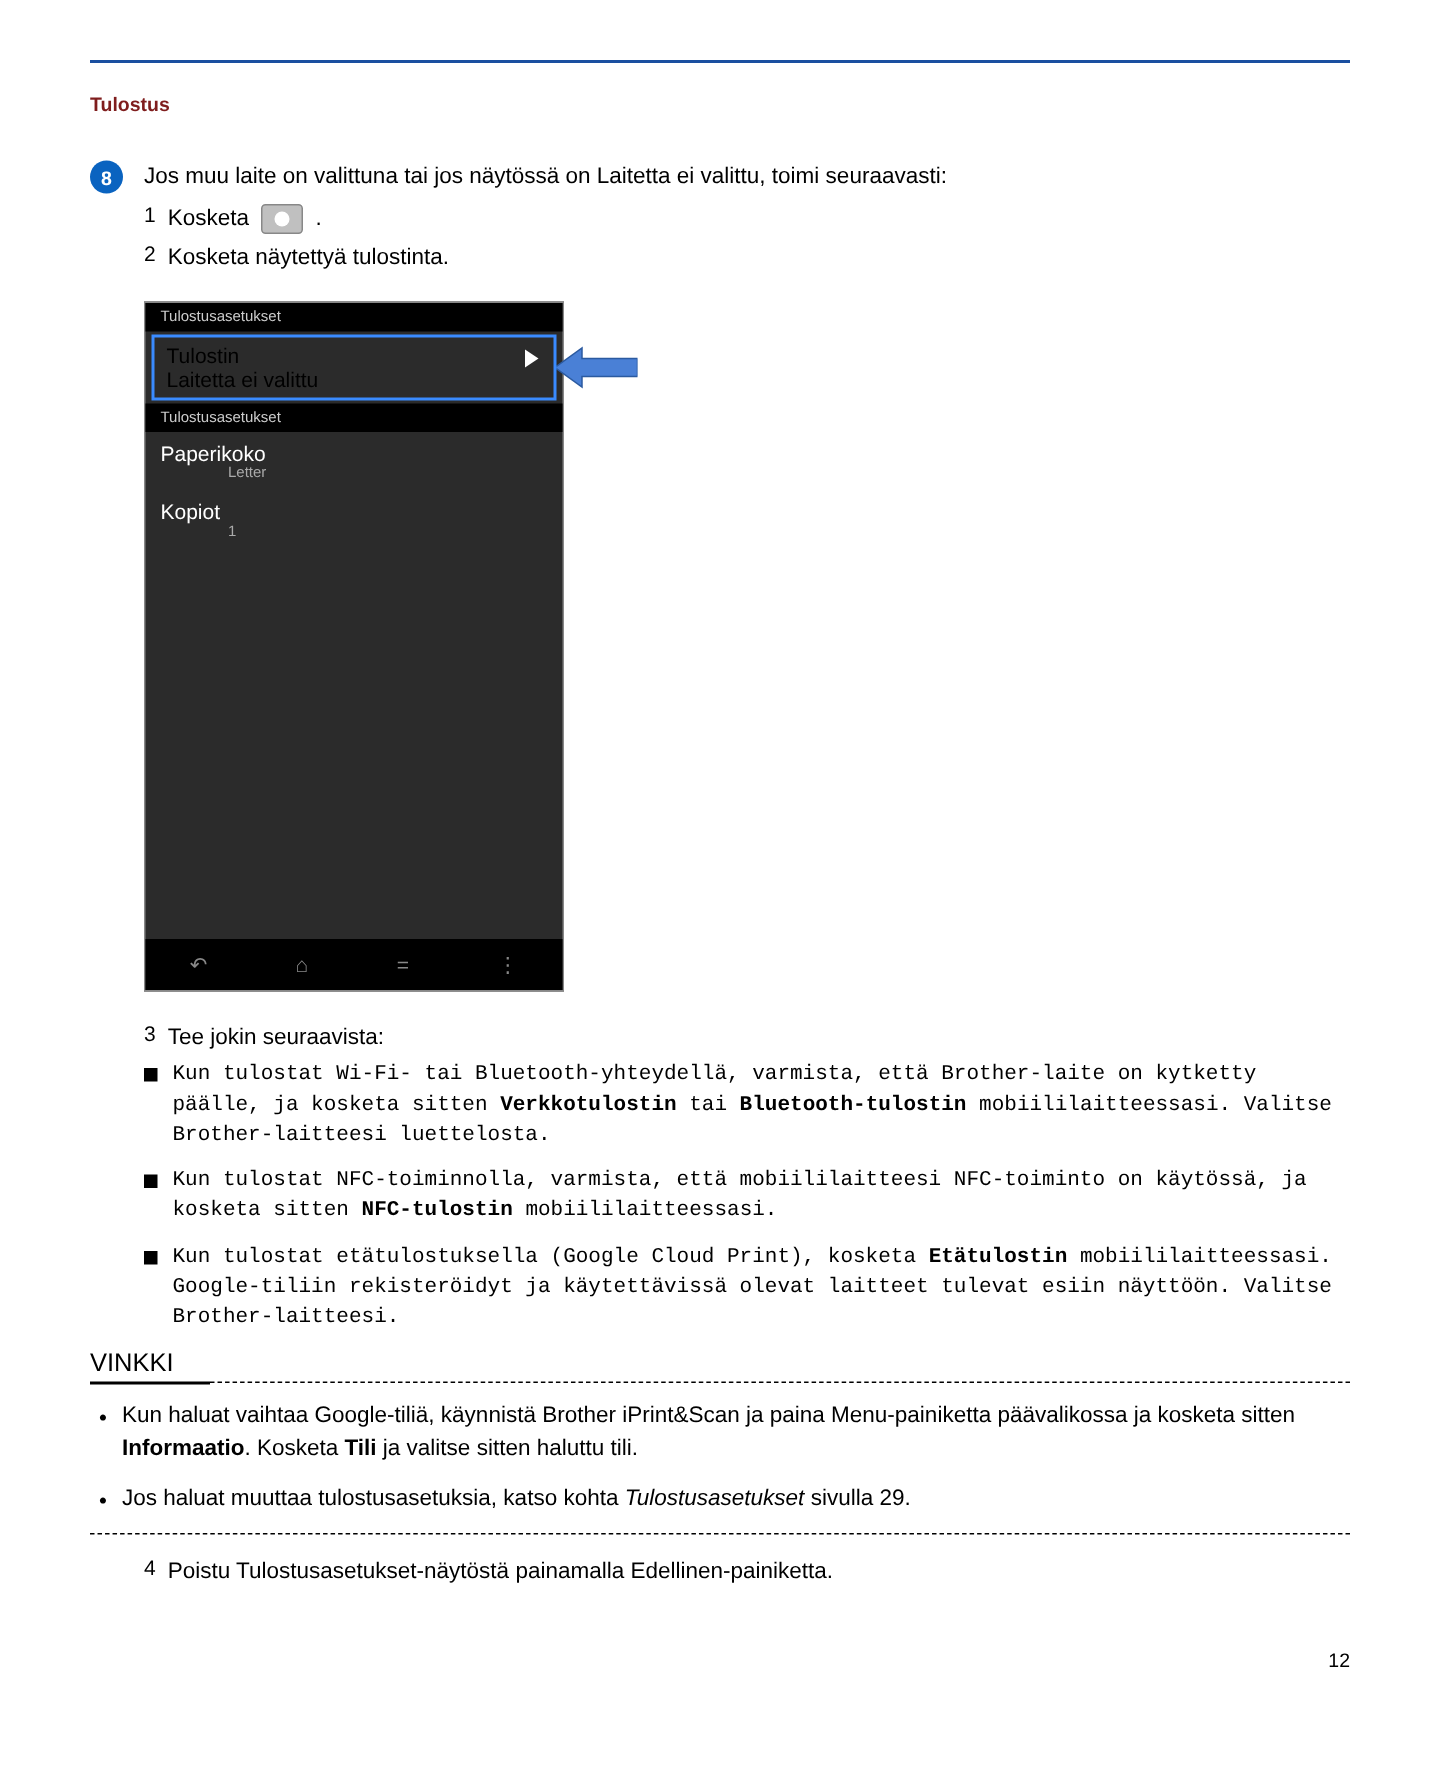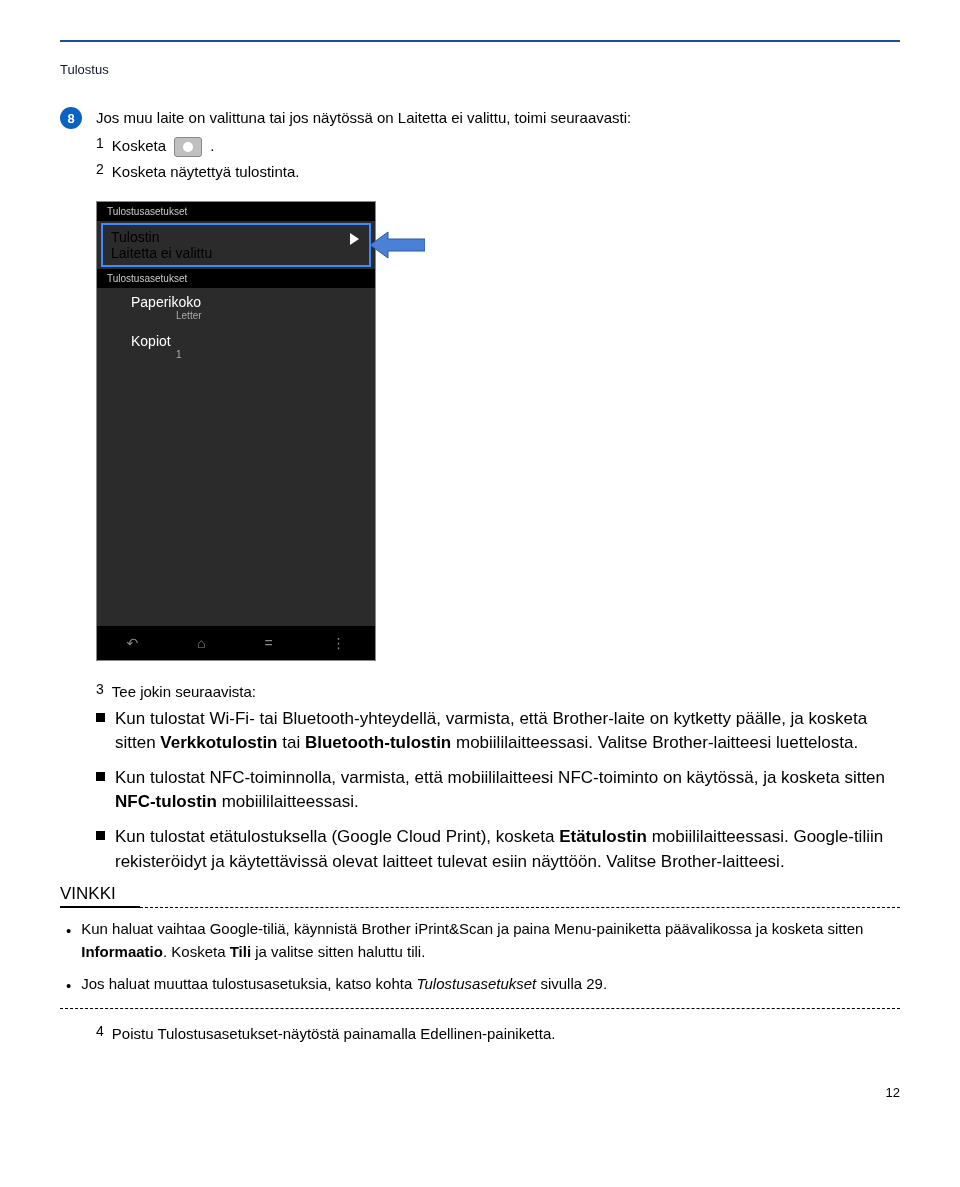--- a/index.html
+++ b/index.html
@@ -10,22 +10,22 @@
     background: #fff;
     width: 960px;
     padding: 0 60px 20px 60px;
     position: relative;
   }
   .top-rule {
     border-top: 2px solid #1a4fa0;
     margin: 40px 0 20px 0;
   }
   .chapter-title {
-    color: #0f172a;
-    font-weight: normal;
+    color: #7f1d1d;
+    font-weight: bold;
     font-size: 13px;
     margin-bottom: 30px;
   }
   .step-row {
     display: flex;
     align-items: flex-start;
     margin-bottom: 6px;
   }
   .step-bubble {
     width: 22px;
@@ -86,21 +86,20 @@
   }
   .phone-section-header {
     background: #000;
     color: #ccc;
     font-size: 10px;
     padding: 4px 10px;
   }
   .phone-row {
     padding: 6px 10px;
     color: #fff;
-    margin-left: 24px;
   }
   .phone-row .label {
     font-size: 14px;
     color: #fff;
   }
   .phone-row .val {
     font-size: 10px;
     color: #aaa;
     padding-left: 45px;
   }
@@ -139,21 +138,22 @@
   }
 
   .list2 {
     margin-left: 36px;
     margin-top: 4px;
   }
   .list2-item {
     display: flex;
     margin-bottom: 10px;
     line-height: 1.45;
-    font-size: 17px;
+    font-size: 14px;
+    font-family: Liberation Mono, monospace;
   }
   .list2-item .sq {
     width: 9px;
     height: 9px;
     background: #000;
     flex-shrink: 0;
     margin-top: 6px;
     margin-right: 10px;
   }
   .bold { font-weight: bold; }

